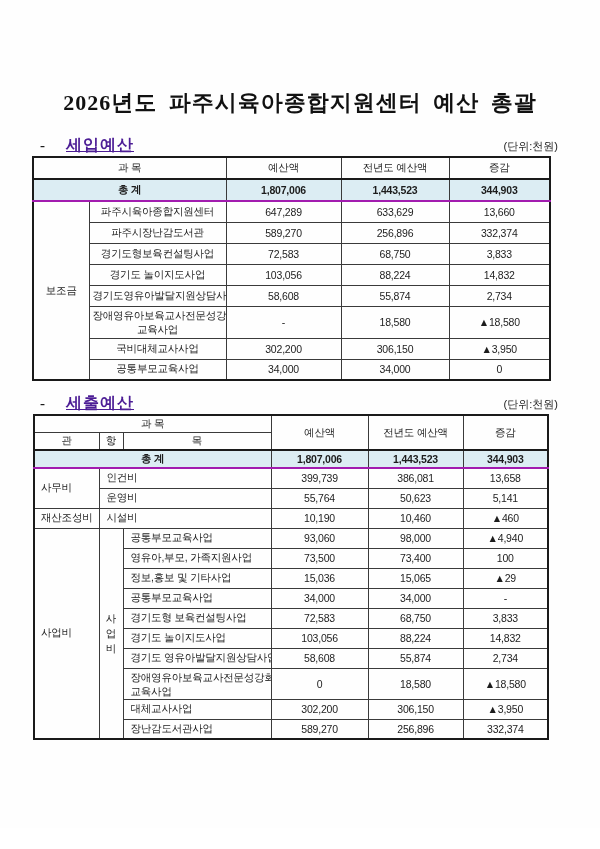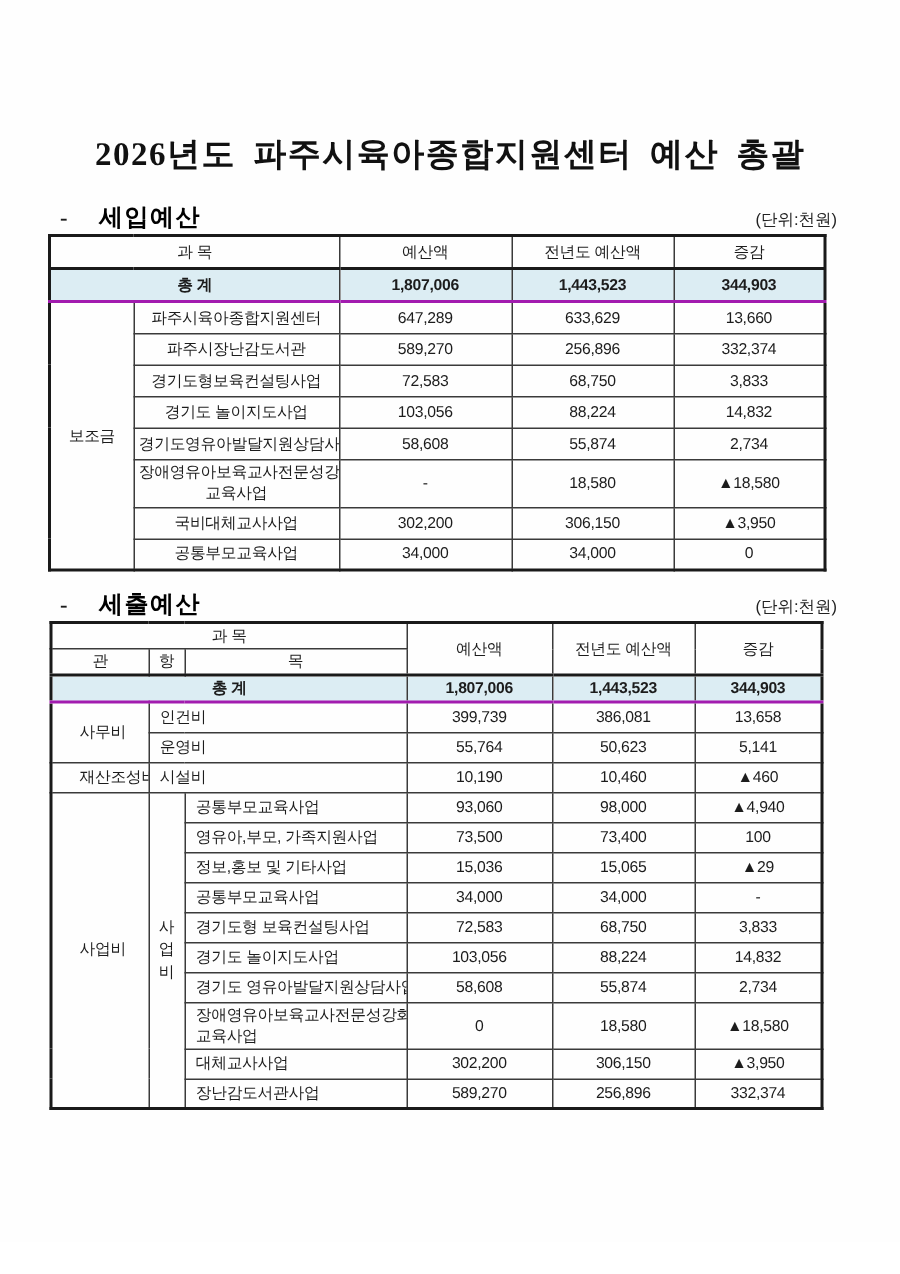--- a/index.html
+++ b/index.html
@@ -28,21 +28,22 @@
   }
   .section-head.first { margin-top: 17px; }
   .section-head.second { margin-top: 12px; }
   .bullet {
     font-weight: bold; font-size: 15px; width: 26px;
     font-family: "Liberation Serif", "DejaVu Serif", serif;
   }
   .section-title {
     font-weight: bold; font-size: 16px; letter-spacing: 1px;
     font-family: "Liberation Serif", "DejaVu Serif", serif;
-    color: #000000;
+    color: #4c1d95;
+    text-decoration: underline;
   }
   .unit-label { margin-left: auto; font-size: 11px; color: #222; }
 
   table.budget {
     border-collapse: collapse;
     table-layout: fixed;
     font-size: 10.5px;
     margin-top: 0;
     border: 2px solid #1a1a1a;
   }
@@ -68,21 +69,21 @@
   .t2 tr.r { height: 20px; }
   .t2 tr.r2 { height: 31px; }
 
   tr.total td {
     background: #dcedf3;
     font-weight: bold;
     border-top: 2px solid #1a1a1a;
     border-bottom: 2px solid #a21caf;
   }
   .pre { white-space: pre; }
-  .t2 td.gwan { text-align: left; padding-left: 18px; }
+  .t2 td.gwan { text-align: left; padding-left: 6px; }
   .t2 td.mok { text-align: left; padding-left: 7px; }
   .twoline { white-space: normal; line-height: 1.35; }
   .twoline div { white-space: nowrap; }
   .vertcell div {
     width: 12px; margin: 0 auto;
     word-break: break-all; white-space: normal;
     line-height: 1.45; text-align: center;
   }
 </style>
 </head>

